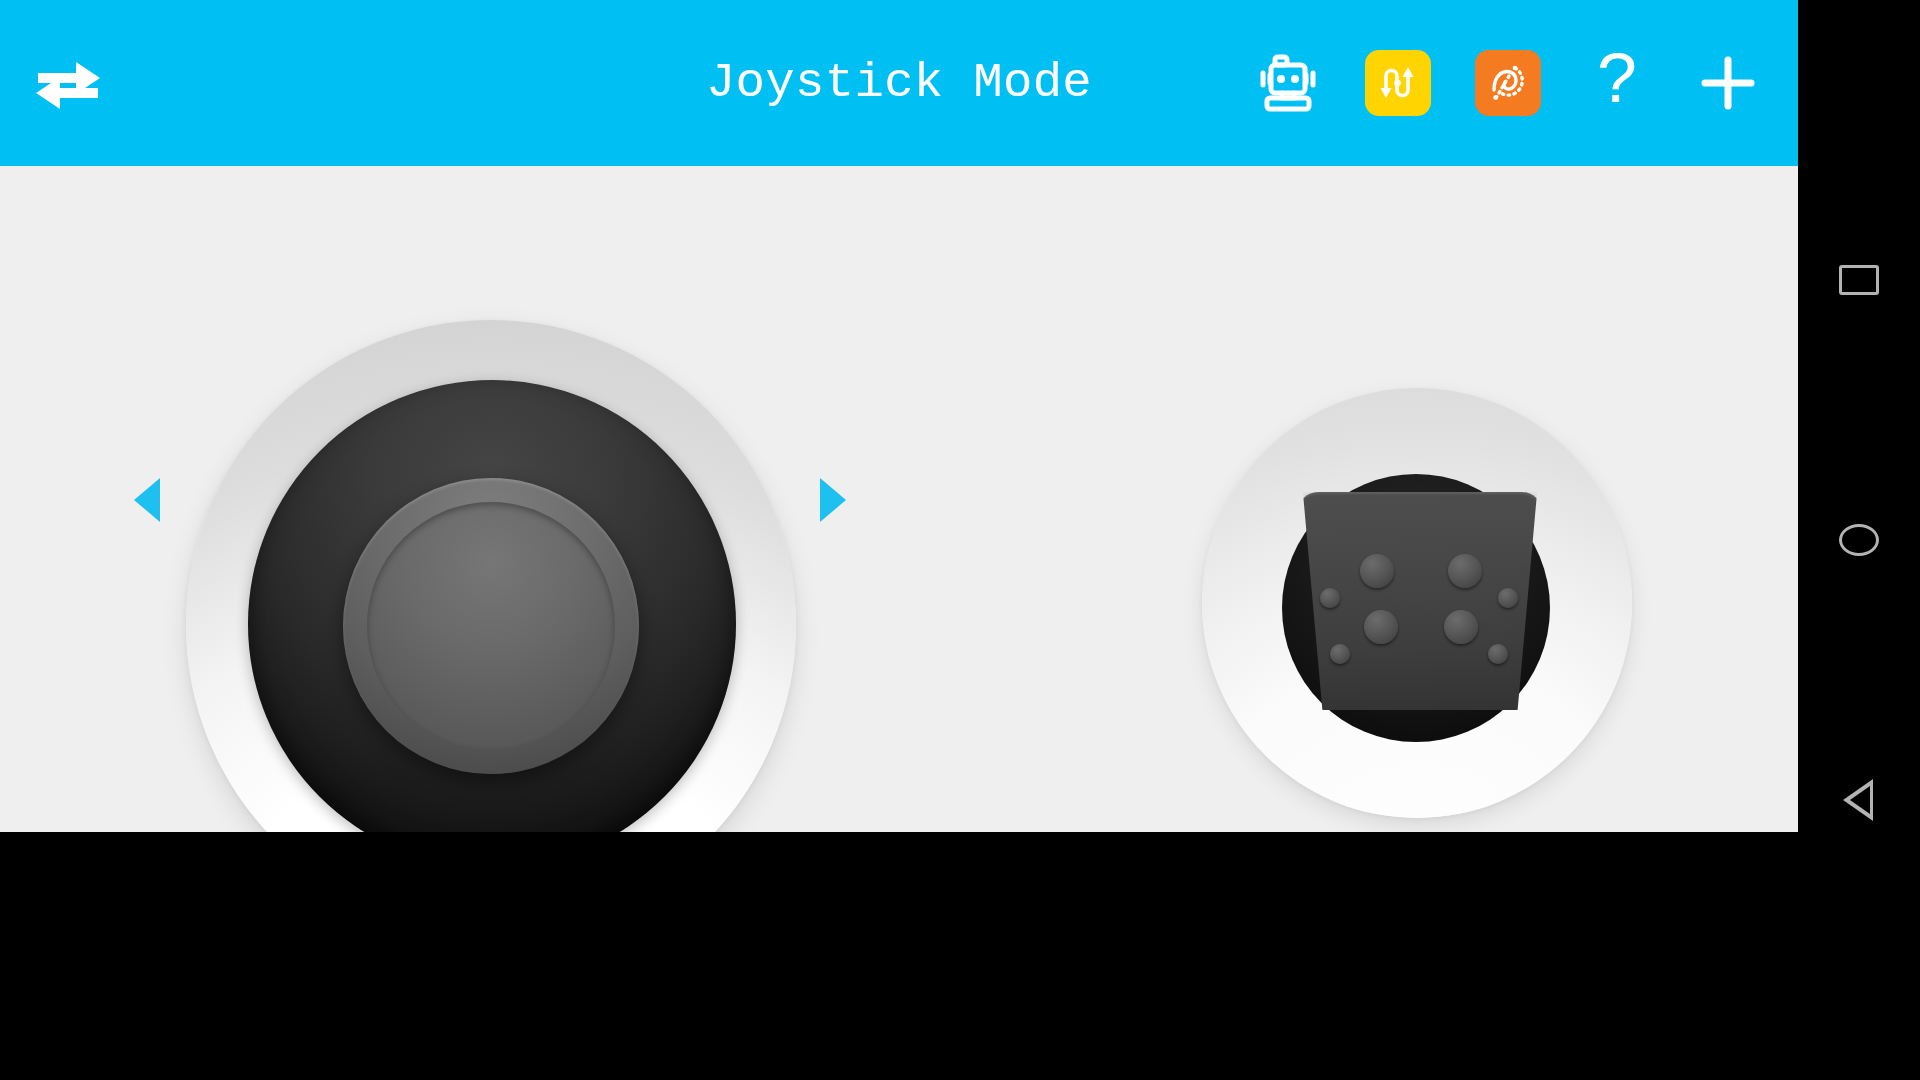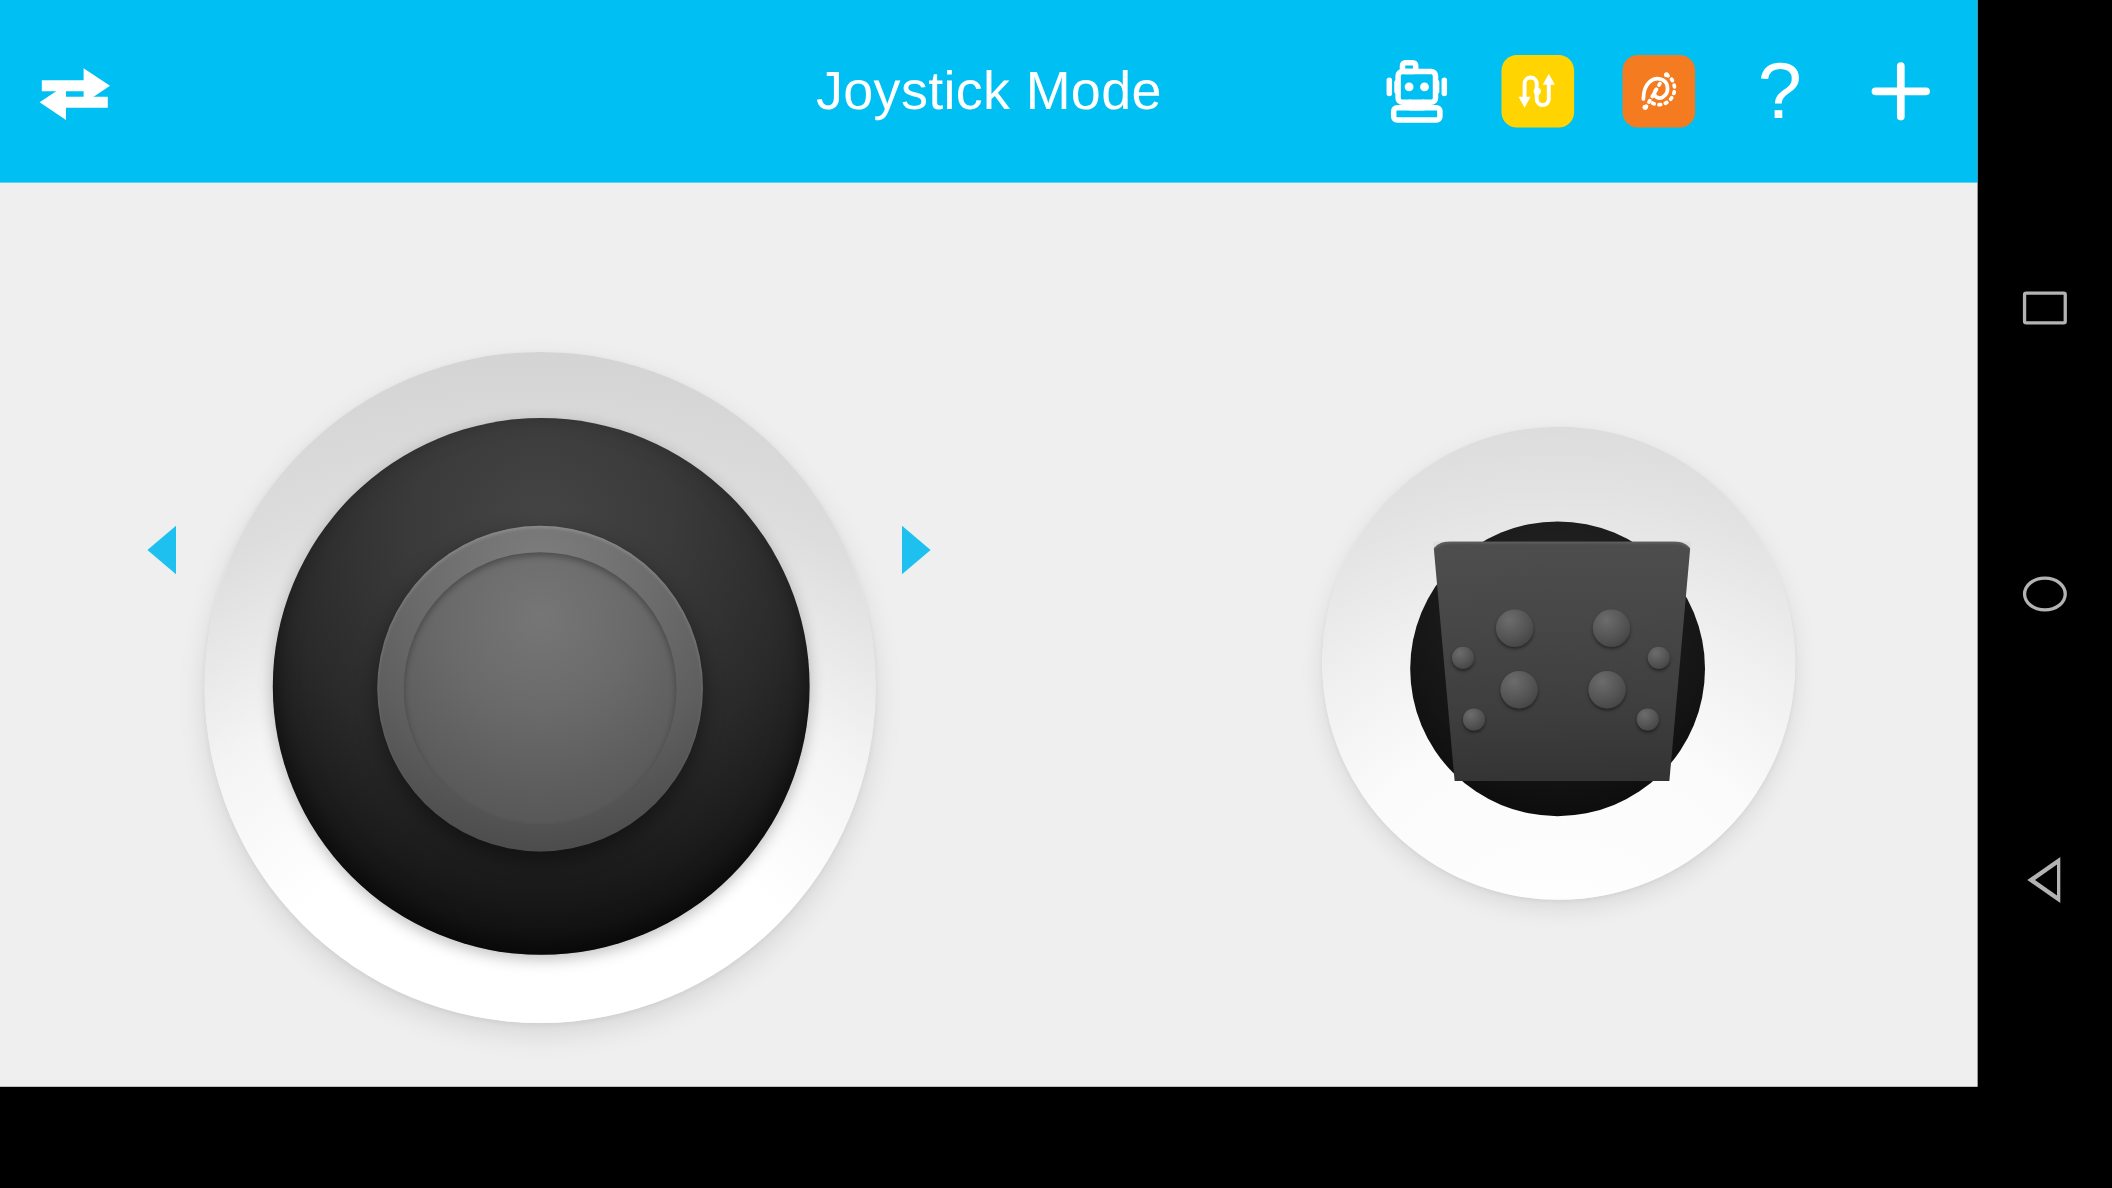--- a/index.html
+++ b/index.html
@@ -11,23 +11,24 @@
 
   #screen {
     position:relative;
     width:1920px; height:1080px;
     background:#000;
   }
 
   
   #app {
     position:absolute; left:0; top:0;
-    width:1798px; height:988px;
+    width:1798px; height:832px;
     background:#efefef;
     overflow:hidden;
+    font-family:Liberation Mono, monospace;
   }
 
   
   #appbar {
     position:absolute; left:0; top:0;
     width:1798px; height:166px;
     background:#00c0f3;
     display:flex; align-items:center;
   }
 

